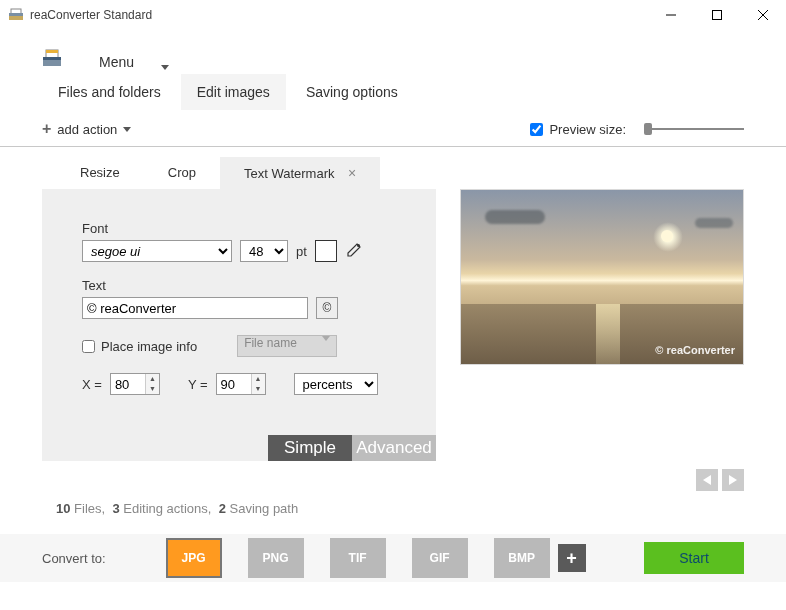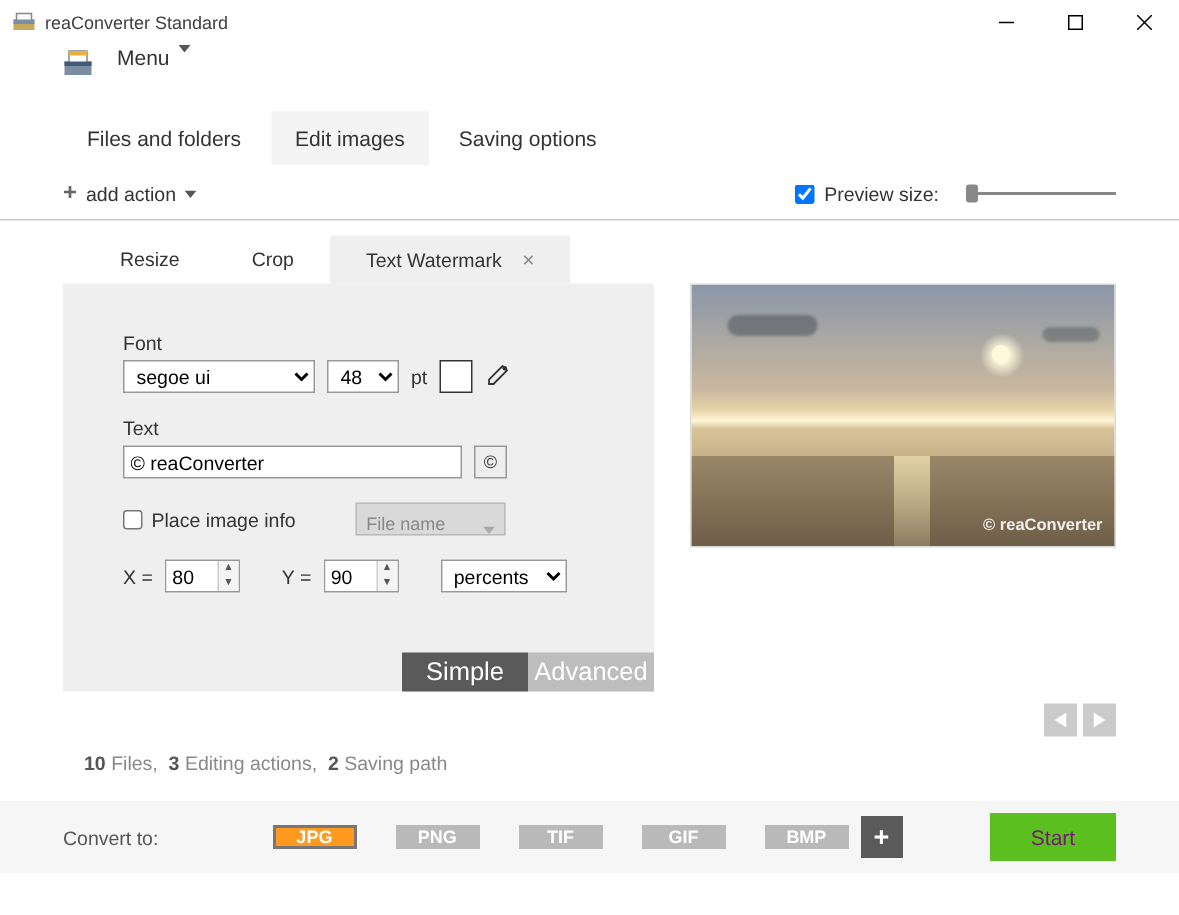--- a/index.html
+++ b/index.html
@@ -3,21 +3,21 @@
 <meta charset="utf-8">
 <style>
 * { box-sizing: border-box; margin: 0; padding: 0; font-family: "Segoe UI", Tahoma, sans-serif; }
 body { background: #fff; width: 786px; height: 610px; overflow: hidden; font-size: 13px; color: #333; }
 
 .titlebar { height: 30px; display: flex; align-items: center; padding: 0 0 0 8px; border-bottom: 1px solid transparent; }
 .titlebar .app-icon { width: 16px; height: 16px; margin-right: 6px; }
 .titlebar .title { font-size: 12px; color: #404040; flex: 1; }
 .titlebar .winbtn { width: 46px; height: 30px; display: flex; align-items: center; justify-content: center; font-size: 14px; color: #000; }
 
-.menubar { height: 40px; display: flex; align-items: flex-start; padding: 0 40px; }
+.menubar { height: 40px; display: flex; align-items: flex-end; padding: 0 40px; gap: 21px; }
 .menubar .printer-icon { width: 24px; height: 24px; margin-right: 14px; }
 .menubar .menu-label { font-size: 14px; color: #333; }
 .menubar .menu-caret { margin-left: 6px; }
 
 .main-tabs { display: flex; padding: 0 42px; gap: 4px; margin-top: 4px; }
 .main-tabs .tab { padding: 10px 16px; font-size: 14px; color: #333; cursor: pointer; }
 .main-tabs .tab.active { background: #f4f4f4; }
 
 .toolrow { display: flex; align-items: center; padding: 6px 42px 8px 42px; border-bottom: 1px solid #c8c8c8; margin-top: 4px; }
 .toolrow .add-action { display: flex; align-items: center; font-size: 13px; cursor: pointer; }
@@ -32,29 +32,29 @@
 .subtabs { display: flex; padding: 0 14px 0 56px; margin-top: 10px; }
 .subtabs .subtab { padding: 8px 24px; font-size: 13px; color: #333; cursor: pointer; position: relative; }
 .subtabs .subtab.active { background: #efefef; }
 .subtabs .subtab .close { margin-left: 10px; color: #888; font-size: 14px; }
 
 .workarea { display: flex; padding: 0 42px; gap: 24px; }
 .panel { background: #efefef; width: 412px; padding: 32px 40px 0 40px; position: relative; min-height: 272px; }
 .panel label { font-size: 13px; color: #333; display: block; margin-bottom: 4px; }
 .row { display: flex; align-items: center; gap: 8px; margin-bottom: 16px; }
 .panel select, .panel input[type=text] { border: 1px solid #999; background: #fff; height: 22px; font-size: 13px; padding: 0 4px; }
-.font-select { width: 128px; }
+.font-select { width: 150px; font-style: italic; }
 .size-select { width: 48px; }
 .pt { font-size: 13px; }
 .color-swatch { width: 22px; height: 22px; border: 1px solid #333; background: #fff; }
 .eyedropper { width: 16px; height: 16px; }
 .text-input { width: 226px; }
 .copyright-btn { width: 22px; height: 22px; border: 1px solid #999; background: #eee; font-size: 12px; display: flex; align-items: center; justify-content: center; }
 .checkbox-row { display: flex; align-items: center; gap: 6px; }
-.combo-disabled { width: 100px; height: 22px; background: #d9d9d9; color: #888; border: 1px solid #bbb; display: flex; align-items: flex-end; padding: 0 6px; font-size: 12px; justify-content: space-between; }
+.combo-disabled { width: 100px; height: 22px; background: #d9d9d9; color: #888; border: 1px solid #bbb; display: flex; align-items: flex-start; padding: 0 6px; font-size: 12px; justify-content: space-between; }
 .spinner { width: 50px; height: 22px; display: flex; border: 1px solid #999; background: #fff; }
 .spinner input { border: none; width: 34px; font-size: 13px; padding: 0 4px; outline: none; }
 .spinner .arrows { width: 16px; display: flex; flex-direction: column; border-left: 1px solid #ccc; }
 .spinner .arrows div { flex: 1; font-size: 7px; line-height: 9px; text-align: center; color: #555; background: #f4f4f4; }
 .unit-select { width: 84px; }
 
 .panel-footer { position: absolute; bottom: 0; right: 0; display: flex; }
 .panel-footer .mode { width: 84px; height: 26px; font-size: 17px; color: #fff; display: flex; align-items: center; justify-content: center; margin-top: 15px; }
 .panel-footer .mode.active { background: #5a5a5a; }
 .panel-footer .mode.inactive { background: #bdbdbd; }
@@ -69,28 +69,28 @@
 .preview .reflection { position: absolute; bottom: 0; left: 48%; width: 24px; height: 60px; background: linear-gradient(to bottom, rgba(255,240,190,0.7), rgba(255,240,190,0.2)); }
 .preview .wm { position: absolute; bottom: 8px; right: 8px; color: rgba(255,255,255,0.9); font-size: 11px; font-weight: 600; }
 
 .nav-arrows { display: flex; justify-content: flex-end; margin-top: 8px; gap: 4px; padding-right: 42px; }
 .nav-arrows .arrow { width: 22px; height: 22px; background: #cbcbcb; color: #fff; display: flex; align-items: center; justify-content: center; font-size: 12px; }
 
 .status { padding: 10px 56px; font-size: 13px; color: #888; }
 .status b { color: #555; font-weight: 600; }
 
 .footer { display: flex; align-items: center; background: #f6f6f6; height: 48px; padding: 0 42px; margin-top: 8px; }
-.footer .label { font-size: 13px; color: #555; margin-right: 76px; }
-.footer .fmt { width: 56px; height: 16px; color: #fff; font-size: 12px; font-weight: 600; display: flex; align-items: center; justify-content: center; margin-right: 8px; }
+.footer .label { font-size: 13px; color: #555; margin-right: 60px; }
+.footer .fmt { width: 56px; height: 40px; color: #fff; font-size: 12px; font-weight: 600; display: flex; align-items: center; justify-content: center; margin-right: 8px; }
 .footer .fmt.active { background: #ff9a1f; }
 .footer .fmt.inactive { background: #b9b9b9; margin-left: 18px; }
 .footer .fmt.box { border: 2px solid #777; }
 .footer .add-fmt { width: 28px; height: 28px; background: #5a5a5a; color: #fff; font-size: 18px; font-weight: bold; display: flex; align-items: center; justify-content: center; }
 .footer .spacer { flex: 1; }
-.footer .start { width: 84px; height: 32px; background: #5bbf1f; color: #701a75; font-size: 14px; display: flex; align-items: center; justify-content: center; }
+.footer .start { width: 100px; height: 32px; background: #5bbf1f; color: #0c4a6e; font-size: 14px; display: flex; align-items: center; justify-content: center; }
 
 svg { display: block; }
 </style>
 </head>
 <body>
 
 <div class="titlebar">
   <span class="app-icon">
     <svg width="16" height="16" viewBox="0 0 16 16">
         <rect x="1" y="6" width="14" height="7" fill="#c7a95e"></rect>

